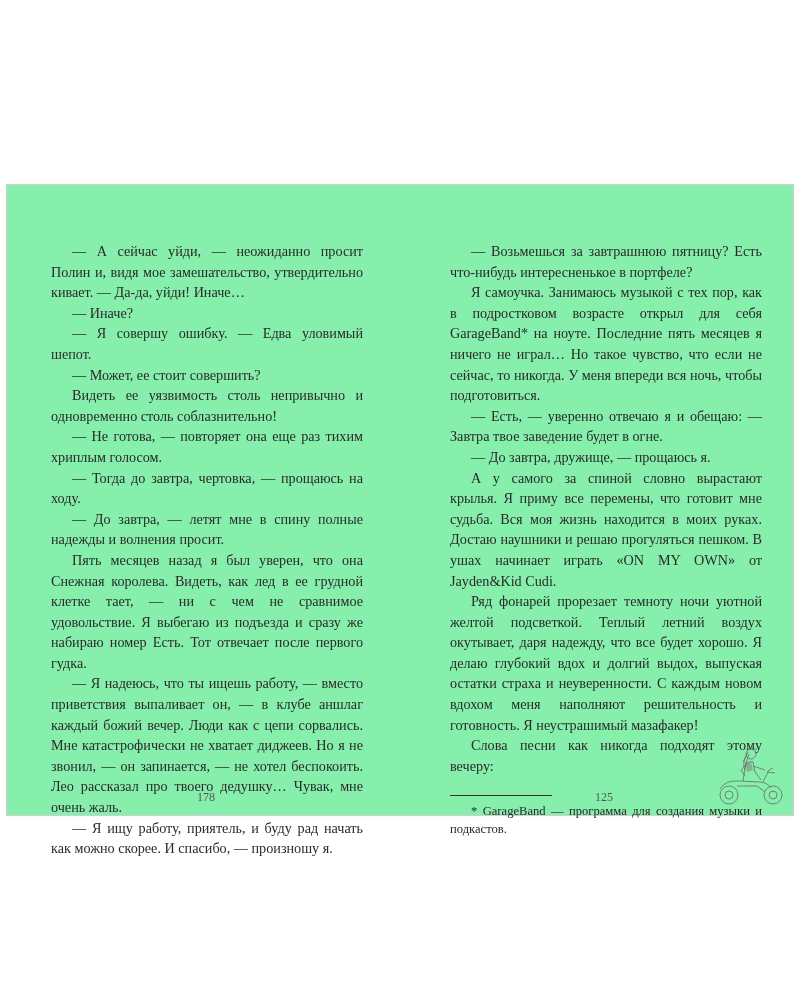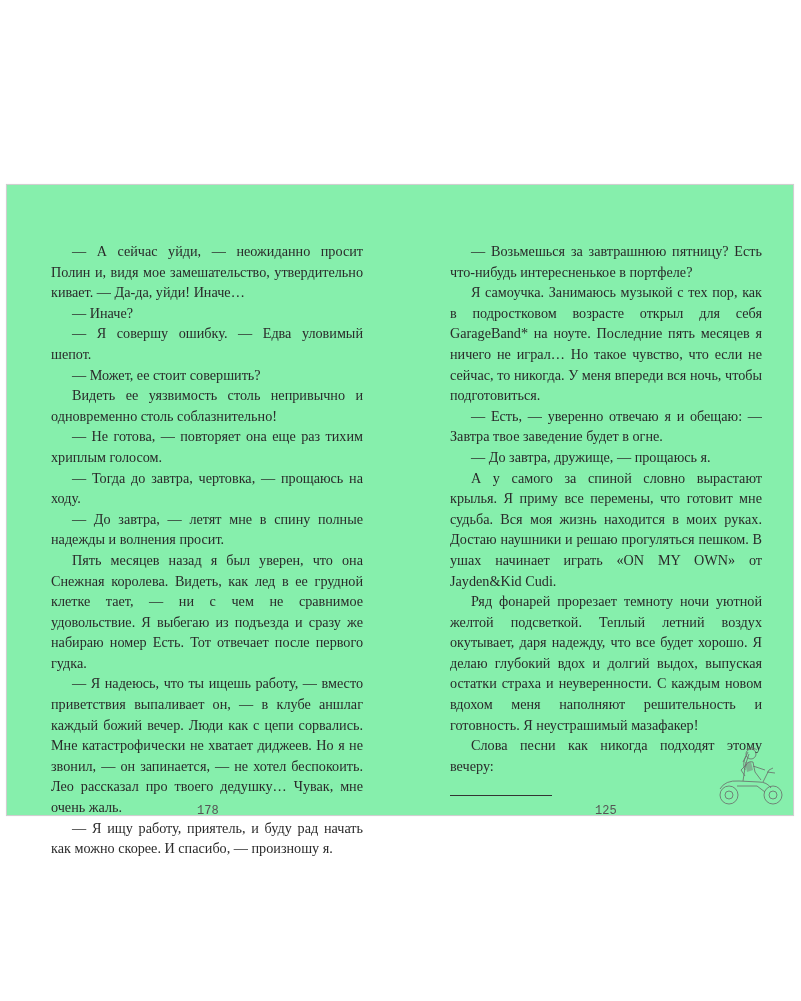--- a/index.html
+++ b/index.html
@@ -40,22 +40,22 @@
     border-top: 1px solid #333;
     margin: 19px 0 6px 0;
   }
   .footnote {
     font-size: 12.6px;
     line-height: 18px;
   }
   .footnote p { text-indent: 21px; margin: 0; }
   .page-number {
     position: absolute;
-    top: 619px;
-    font-family: Liberation Mono, monospace;
+    top: 605px;
+    font-family: Liberation Serif, serif;
     font-size: 12px;
     color: #555;
   }
   .page-number.left { left: 190px; }
   .page-number.right { left: 588px; }
   .illustration {
     position: absolute;
     left: 700px; top: 557px;
     width: 86px; height: 68px;
   }
@@ -84,20 +84,23 @@
   <div class="page right">
     <p>— Возьмешься за завтрашнюю пятницу? Есть что-нибудь интересненькое в портфеле?</p>
     <p>Я самоучка. Занимаюсь музыкой с тех пор, как в подростковом возрасте открыл для себя GarageBand* на ноуте. Последние пять месяцев я ничего не играл… Но такое чувство, что если не сейчас, то никогда. У меня впереди вся ночь, чтобы подготовиться.</p>
     <p>— Есть, — уверенно отвечаю я и обещаю: — Завтра твое заведение будет в огне.</p>
     <p>— До завтра, дружище, — прощаюсь я.</p>
     <p>А у самого за спиной словно вырастают крылья. Я приму все перемены, что готовит мне судьба. Вся моя жизнь находится в моих руках. Достаю наушники и решаю прогуляться пешком. В ушах начинает играть «ON MY OWN» от Jayden&amp;Kid Cudi.</p>
     <p>Ряд фонарей прорезает темноту ночи уютной желтой подсветкой. Теплый летний воздух окутывает, даря надежду, что все будет хорошо. Я делаю глубокий вдох и долгий выдох, выпуская остатки страха и неуверенности. С каждым новом вдохом меня наполняют решительность и готовность. Я неустрашимый мазафакер!</p>
     <p>Слова песни как никогда подходят этому вечеру:</p>
 
     <div class="footnote-rule"></div>
+    <div class="footnote">
+      <p>* GarageBand — программа для создания музыки и подкастов.</p>
+    </div>
   </div>
 
   <div class="page-number right">125</div>
 
   <svg class="illustration" viewBox="0 0 86 68" xmlns="http://www.w3.org/2000/svg">
     <g fill="none" stroke="#6a6a6a" stroke-width="0.8">
 
       <circle cx="22" cy="53" r="9"></circle>
       <circle cx="22" cy="53" r="4"></circle>
       <circle cx="66" cy="53" r="9"></circle>

